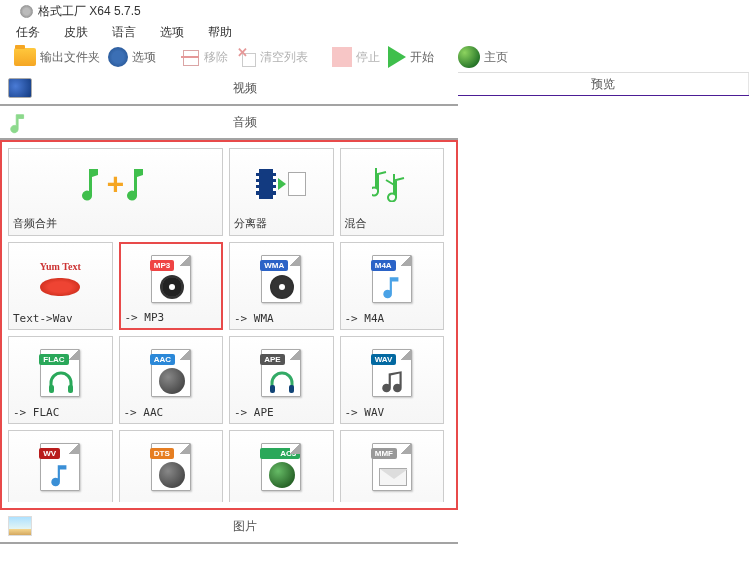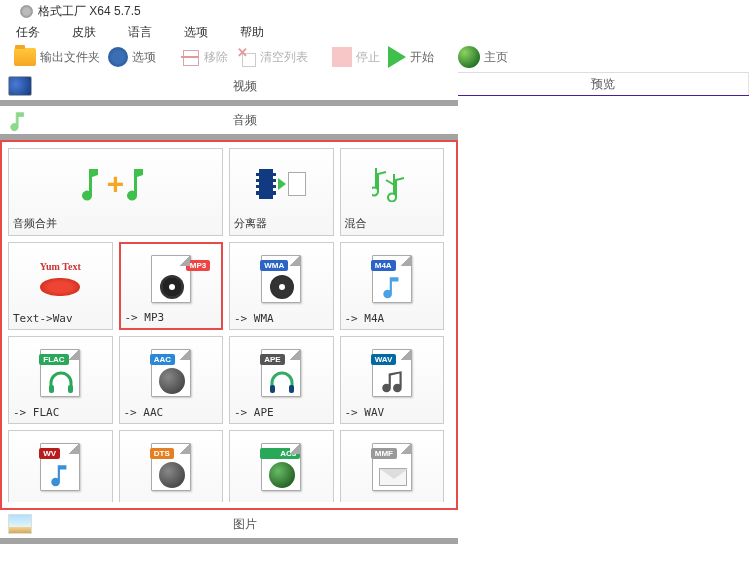--- a/index.html
+++ b/index.html
@@ -1,20 +1,20 @@
 <!DOCTYPE html>
 <html><head>
 <meta charset="utf-8">
 <style>
 * { box-sizing: border-box; margin: 0; padding: 0; }
 body { font-family: "Microsoft YaHei", Arial, sans-serif; font-size: 12px; background: #fff; color: #333; width: 749px; height: 562px; overflow: hidden; }
 .title-bar { height: 22px; display: flex; align-items: center; padding-left: 20px; gap: 5px; }
 .app-logo { width: 13px; height: 13px; border-radius: 50%; background: radial-gradient(circle, #bbb 40%, #888); border: 1px solid #999; }
 .app-title { font-size: 12px; color: #333; }
-.menu-bar { height: 20px; display: flex; align-items: center; gap: 32px; padding-left: 16px; font-size: 12px; color: #333; }
+.menu-bar { height: 20px; display: flex; align-items: center; gap: 24px; padding-left: 16px; font-size: 12px; color: #333; }
 .menu-item { cursor: pointer; }
 .toolbar { height: 30px; display: flex; align-items: center; gap: 8px; padding: 0 14px; color: #666; font-size: 12px; }
 .tb-btn { display: flex; align-items: center; gap: 4px; cursor: pointer; }
 .tb-btn.disabled { opacity: 0.5; align-items: center; }
 .icon-folder { width: 22px; height: 18px; background: linear-gradient(#ffc83d,#f5a623); border-radius: 2px; position: relative; }
 .icon-folder::before { content: ""; position: absolute; top: -3px; left: 1px; width: 10px; height: 4px; background: #f5a623; border-radius: 1px; }
 .icon-gear { width: 20px; height: 20px; border-radius: 50%; background: radial-gradient(circle, #3b6fb5 40%, #1e4b87); display: flex; align-items: center; justify-content: center; color: #fff; font-size: 10px; }
 .icon-remove { position: relative; width: 20px; height: 20px; }
 .icon-remove::before { content: ""; position: absolute; left: 3px; top: 3px; width: 14px; height: 14px; border: 1px solid #b84d4d; background: #fff; }
 .icon-remove::after { content: ""; position: absolute; left: 1px; top: 9px; width: 18px; height: 2px; background: #c33; }
@@ -22,42 +22,42 @@
 .icon-clear::before { content: ""; position: absolute; left: 6px; top: 6px; width: 12px; height: 12px; border: 1px solid #999; background: #fff; }
 .icon-clear::after { content: "✕"; position: absolute; left: 1px; top: -2px; color: #c33; font-weight: bold; font-size: 13px; }
 .icon-stop { width: 20px; height: 20px; background: #f08e8e; }
 .icon-play { width: 0; height: 0; border-left: 18px solid #3fbf4c; border-top: 11px solid transparent; border-bottom: 11px solid transparent; }
 .icon-globe { width: 22px; height: 22px; border-radius: 50%; background: radial-gradient(circle at 30% 30%, #8dd35f, #2b7a2b 70%, #145214); }
 .content-wrap { display: flex; }
 .left-panel { width: 458px; }
 .right-panel { flex: 1; }
 .column-headers { display: flex; border-top: 1px solid #ddd; border-bottom: 1px solid #4c1d95; height: 24px; }
 .column-headers div { flex: 1; text-align: center; line-height: 22px; color: #555; border-right: 1px solid #e5e5e5; }
-.section-tab { display: flex; align-items: center; gap: 8px; padding: 3px 8px; border-bottom: 6px solid #a3a3a3; height: 34px; }
+.section-tab { display: flex; align-items: center; gap: 8px; padding: 3px 8px; border-bottom: 2px solid #a3a3a3; height: 34px; }
 .section-tab .sect-label { flex: 1; text-align: center; color: #555; }
 .section-tab .thumb { width: 24px; height: 20px; }
 .thumb-video { background: radial-gradient(circle at 30% 40%, #4a7bd6, #123a80); border-radius: 2px; border: 1px solid #aaa; }
 .thumb-audio svg { width: 22px; height: 22px; }
 .thumb-image { width: 24px; height: 20px; background: linear-gradient(#aee1ff,#ffe); position: relative; border: 1px solid #ddd; }
 .thumb-image::after { content:""; position:absolute; bottom:0; left:0; right:0; height:6px; background: linear-gradient(#f5d68e,#d4a860); }
 .grid-area { border: 2px solid #e84a4a; height: 370px; padding: 6px; position: relative; }
 .grid { display: grid; grid-template-columns: repeat(4, 1fr); gap: 6px; height: 100%; overflow-y: auto; padding-right: 6px; }
 .grid::-webkit-scrollbar { width: 14px; }
 .grid::-webkit-scrollbar-track { background: #f0f0f0; }
 .grid::-webkit-scrollbar-thumb { background: #c0c0c0; }
 .cell { border: 1px solid #ccc; background: linear-gradient(#fff,#f6f6f6); display: flex; flex-direction: column; justify-content: flex-end; padding: 4px; font-family: SimSun, monospace; font-size: 11px; color: #333; height: 88px; cursor: pointer; position: relative; }
 .cell.wide { grid-column: span 2; }
 .cell.selected { border: 2px solid #e84a4a; }
 .cell .cell-label { margin-top: 2px; }
 .cell .cell-icon { flex: 1; display: flex; align-items: center; justify-content: center; }
 
 .file-page { width: 40px; height: 48px; background: #fff; border: 1px solid #aaa; border-radius: 1px; position: relative; box-shadow: 1px 1px 2px rgba(0,0,0,0.2);}
 .file-page::after { content:""; position:absolute; top:0; right:0; width:10px; height:10px; background: linear-gradient(135deg, #fff 49%, #aaa 50%); }
 .badge { position: absolute; top: 4px; left: -2px; color: #fff; font-size: 8px; font-weight: bold; padding: 1px 4px; border-radius: 2px; font-family: Arial; }
-.badge-mp3 { background: #ef4444; margin-left: 36px; }
+.badge-mp3 { background: #ef4444; }
 .badge-wma { background: #2b63c7; }
 .badge-m4a { background: #2b63c7; }
 .badge-flac { background: #2aa85a; }
 .badge-aac { background: #2b88d8; }
 .badge-ape { background: #555; }
 .badge-wav { background: #0369a1; }
 .badge-wv { background: #b91c1c; }
 .badge-dts { background: #e67e22; }
 .badge-ac3 { background: #2aa85a; padding-left: 20px; }
 .badge-mmf { background: #999; }

